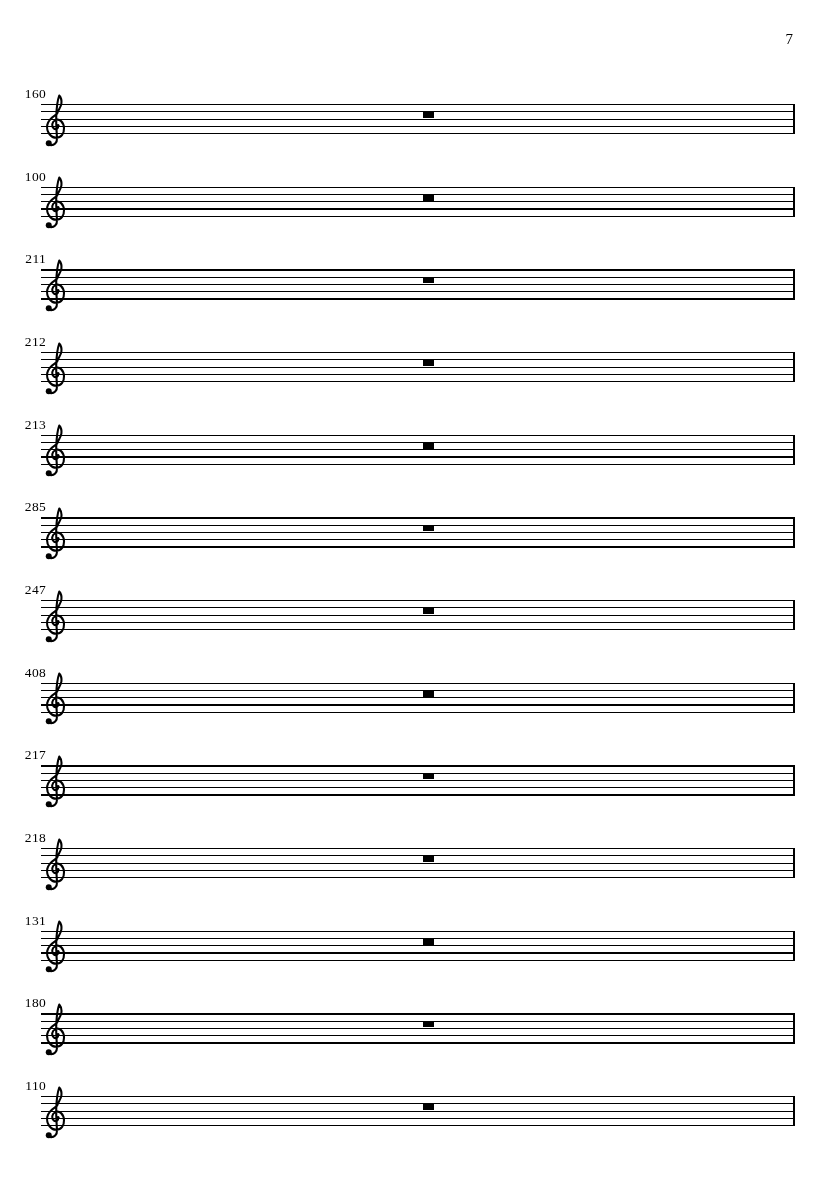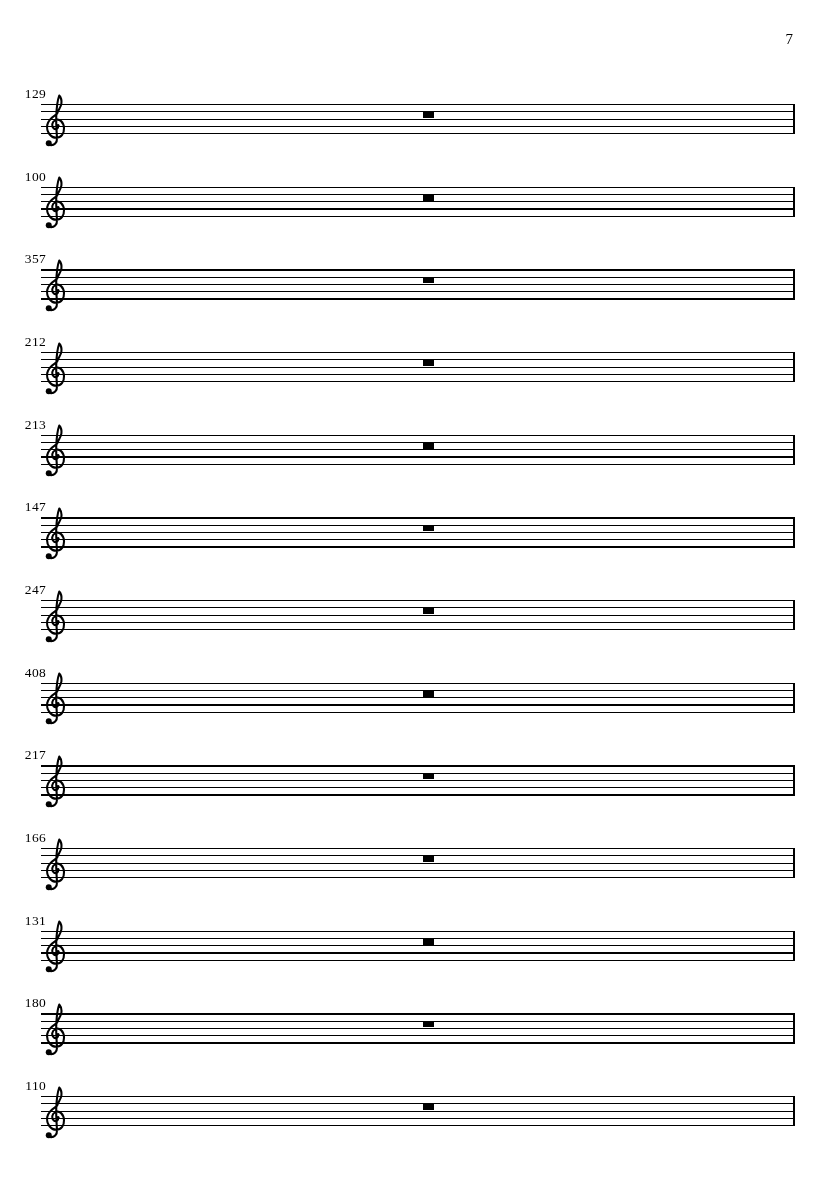--- a/index.html
+++ b/index.html
@@ -78,21 +78,21 @@
     background: #000;
   }
 </style>
 </head>
 <body>
 
 <div id="page">
   <div class="page-number">7</div>
   <div id="systems">
   <div class="system" style="top: 104px;">
-    <div class="measure-number">129</div>
+    <div class="measure-number">160</div>
     <svg class="clef" viewBox="0 0 42 106" preserveAspectRatio="xMidYMid meet" aria-hidden="true">
       <g stroke="#000" fill="none" stroke-width="4.2" stroke-linecap="round" stroke-linejoin="round">
         <path d="M 11 102
                  C 19.5 103.5, 25.5 97, 25 88
                  C 24 72, 23 58, 23.5 45
                  C 24 30, 25.5 14, 29.5 3
                  C 33.5 7.5, 34.5 13, 33.8 19
                  C 33 26.5, 27 32.5, 25.2 39.5
                  C 19 44, 7.5 50, 5.5 62
                  C 3.2 76, 13 87.5, 23.5 87.5
@@ -140,21 +140,21 @@
       <div class="staff-line" style="top:7.25px"></div>
       <div class="staff-line" style="top:14.5px"></div>
       <div class="staff-line" style="top:21.75px"></div>
       <div class="staff-line" style="top:29px"></div>
       <div class="whole-rest"></div>
       <div class="barline"></div>
     </div>
   </div>
 
   <div class="system" style="top: 269.334px;">
-    <div class="measure-number">357</div>
+    <div class="measure-number">211</div>
     <svg class="clef" viewBox="0 0 42 106" preserveAspectRatio="xMidYMid meet" aria-hidden="true">
       <g stroke="#000" fill="none" stroke-width="4.2" stroke-linecap="round" stroke-linejoin="round">
         <path d="M 11 102
                  C 19.5 103.5, 25.5 97, 25 88
                  C 24 72, 23 58, 23.5 45
                  C 24 30, 25.5 14, 29.5 3
                  C 33.5 7.5, 34.5 13, 33.8 19
                  C 33 26.5, 27 32.5, 25.2 39.5
                  C 19 44, 7.5 50, 5.5 62
                  C 3.2 76, 13 87.5, 23.5 87.5
@@ -233,21 +233,21 @@
       <div class="staff-line" style="top:7.25px"></div>
       <div class="staff-line" style="top:14.5px"></div>
       <div class="staff-line" style="top:21.75px"></div>
       <div class="staff-line" style="top:29px"></div>
       <div class="whole-rest"></div>
       <div class="barline"></div>
     </div>
   </div>
 
   <div class="system" style="top: 517.335px;">
-    <div class="measure-number">147</div>
+    <div class="measure-number">285</div>
     <svg class="clef" viewBox="0 0 42 106" preserveAspectRatio="xMidYMid meet" aria-hidden="true">
       <g stroke="#000" fill="none" stroke-width="4.2" stroke-linecap="round" stroke-linejoin="round">
         <path d="M 11 102
                  C 19.5 103.5, 25.5 97, 25 88
                  C 24 72, 23 58, 23.5 45
                  C 24 30, 25.5 14, 29.5 3
                  C 33.5 7.5, 34.5 13, 33.8 19
                  C 33 26.5, 27 32.5, 25.2 39.5
                  C 19 44, 7.5 50, 5.5 62
                  C 3.2 76, 13 87.5, 23.5 87.5
@@ -357,21 +357,21 @@
       <div class="staff-line" style="top:7.25px"></div>
       <div class="staff-line" style="top:14.5px"></div>
       <div class="staff-line" style="top:21.75px"></div>
       <div class="staff-line" style="top:29px"></div>
       <div class="whole-rest"></div>
       <div class="barline"></div>
     </div>
   </div>
 
   <div class="system" style="top: 848.003px;">
-    <div class="measure-number">166</div>
+    <div class="measure-number">218</div>
     <svg class="clef" viewBox="0 0 42 106" preserveAspectRatio="xMidYMid meet" aria-hidden="true">
       <g stroke="#000" fill="none" stroke-width="4.2" stroke-linecap="round" stroke-linejoin="round">
         <path d="M 11 102
                  C 19.5 103.5, 25.5 97, 25 88
                  C 24 72, 23 58, 23.5 45
                  C 24 30, 25.5 14, 29.5 3
                  C 33.5 7.5, 34.5 13, 33.8 19
                  C 33 26.5, 27 32.5, 25.2 39.5
                  C 19 44, 7.5 50, 5.5 62
                  C 3.2 76, 13 87.5, 23.5 87.5

